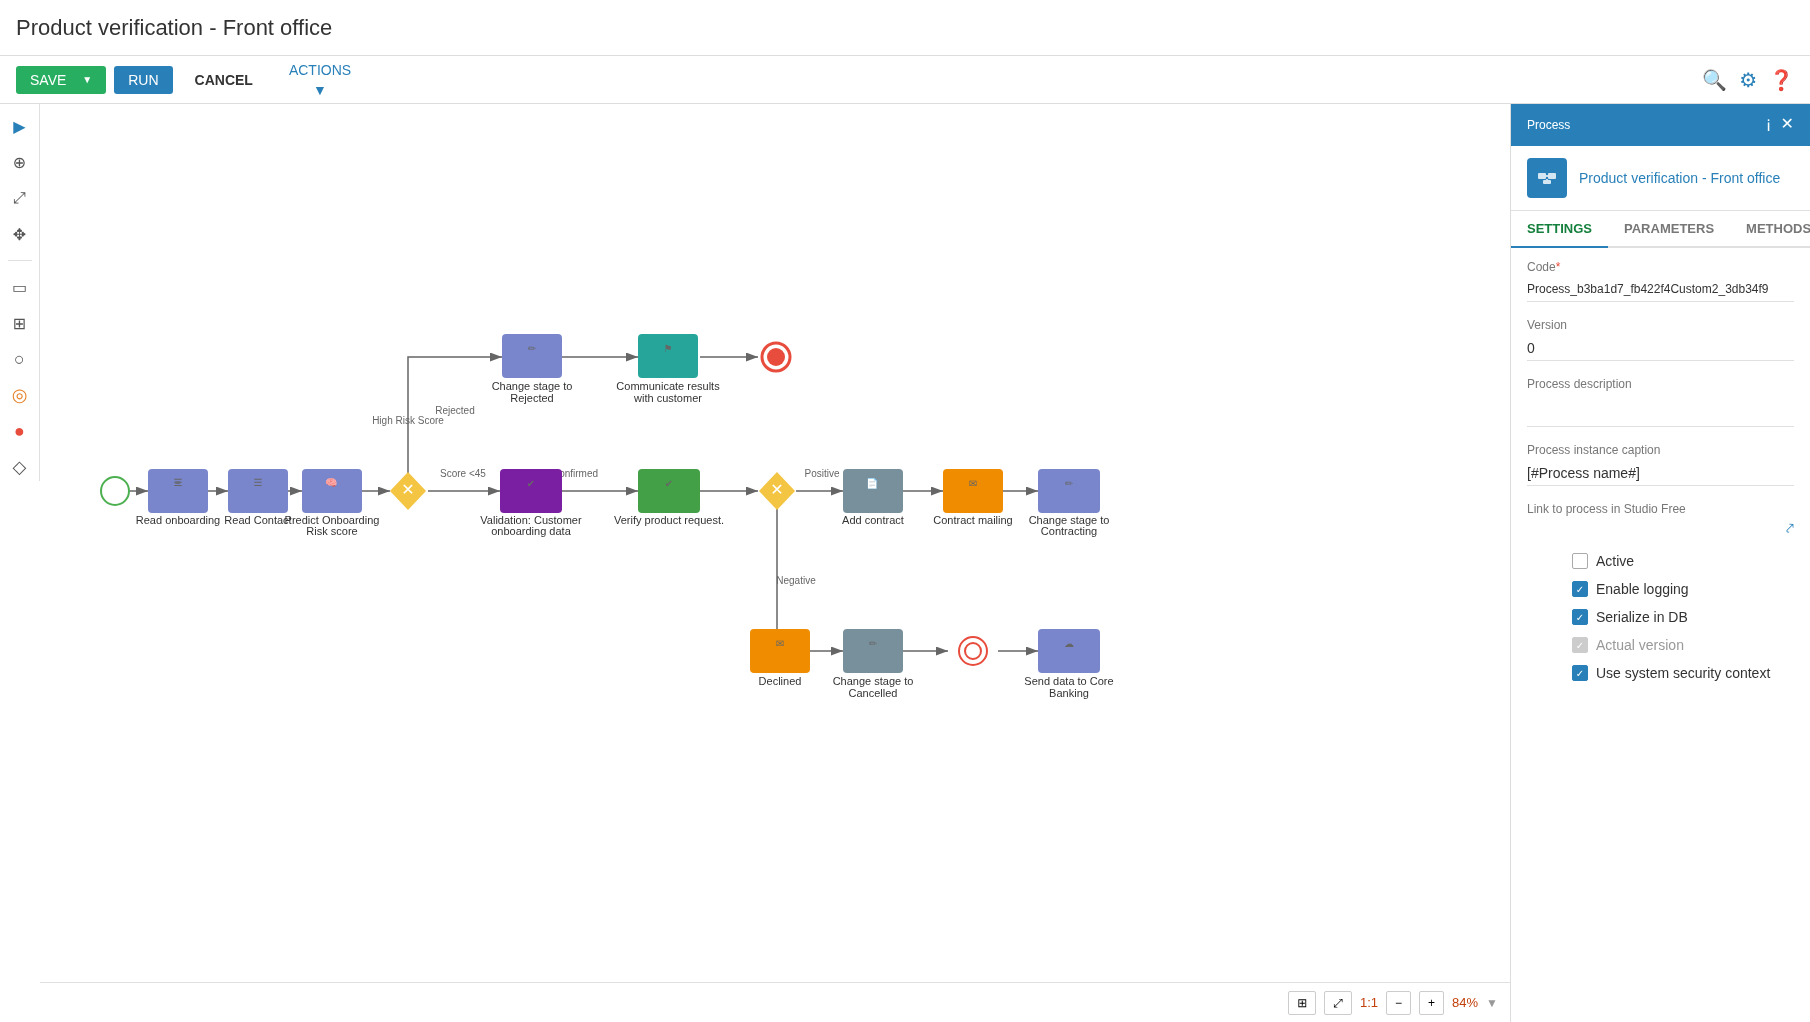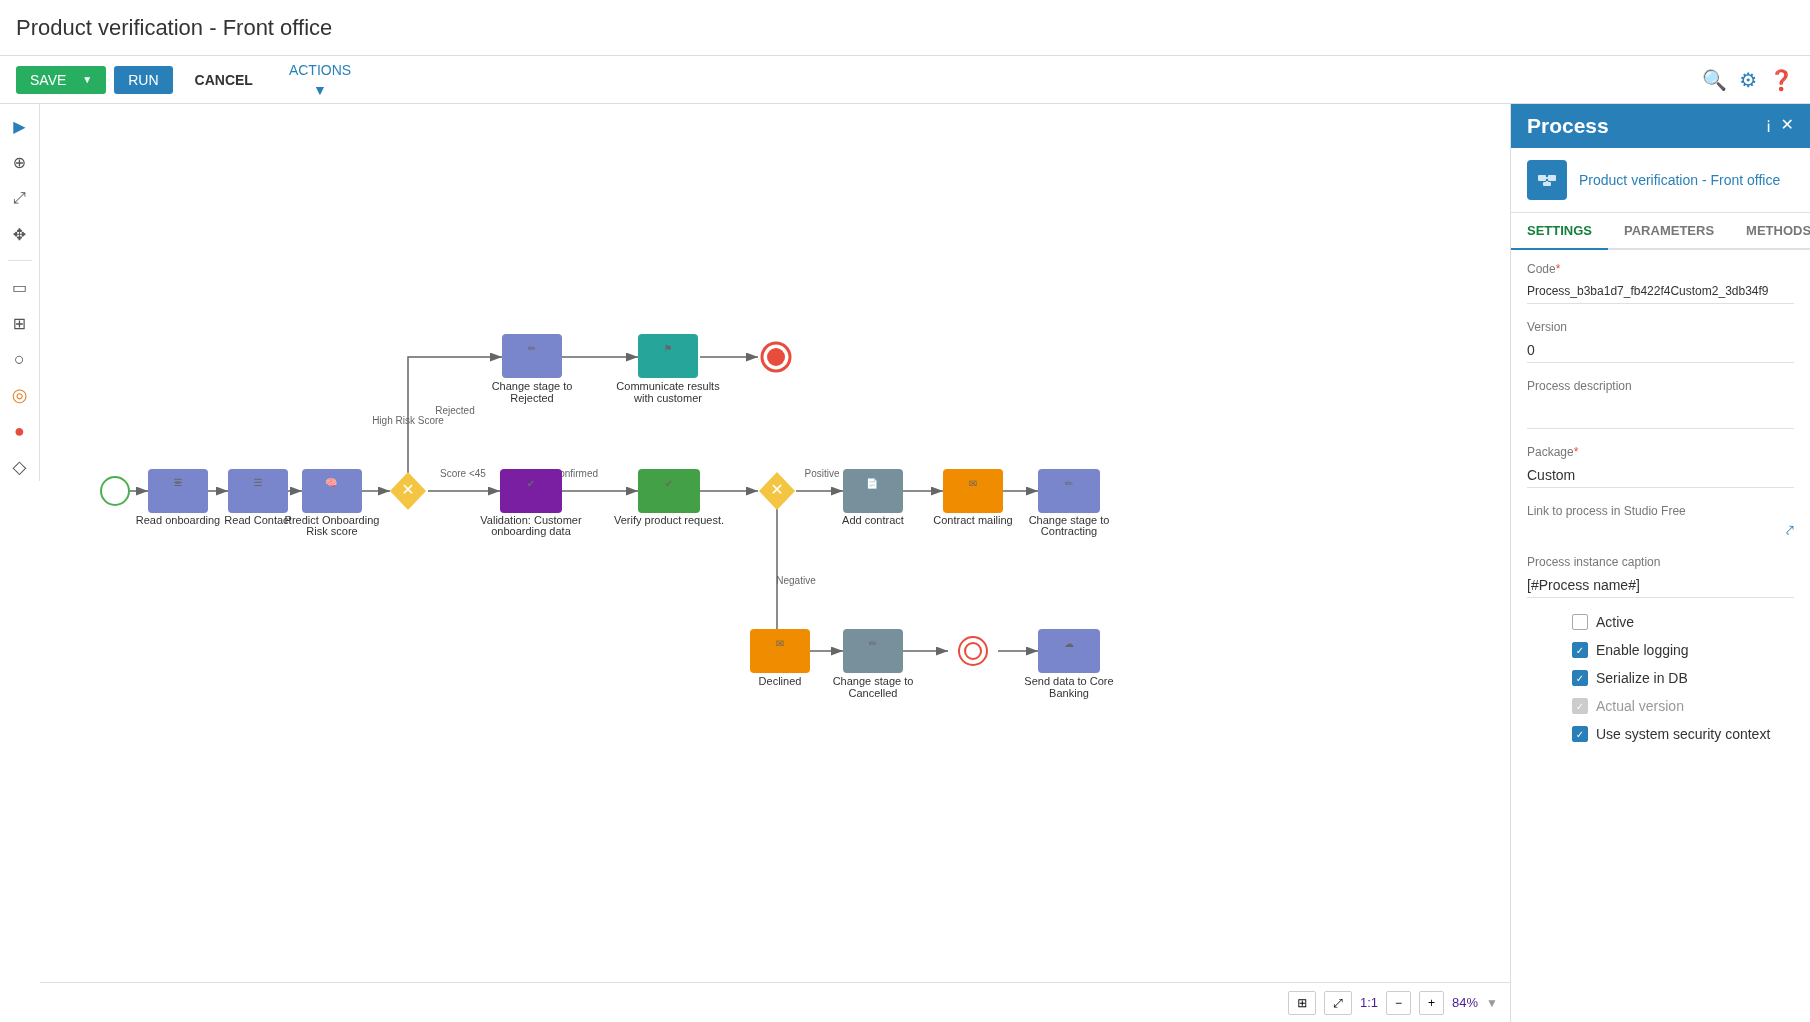--- a/index.html
+++ b/index.html
@@ -29,26 +29,26 @@
     .left-toolbar { width: 40px; background: #fff; border-right: 1px solid #e0e0e0; display: flex; flex-direction: column; align-items: center; padding-top: 8px; gap: 8px; }
     .tool-icon { width: 28px; height: 28px; display: flex; align-items: center; justify-content: center; cursor: pointer; color: #555; font-size: 16px; border-radius: 3px; }
     .tool-icon.active { color: #2980b9; }
 
     
     .flow-canvas { position: absolute; top: 0; left: 40px; right: 0; bottom: 40px; overflow: hidden; }
 
     
     .bottom-bar { position: absolute; bottom: 0; right: 0; left: 40px; height: 40px; background: #fff; border-top: 1px solid #e0e0e0; display: flex; align-items: center; justify-content: flex-end; padding: 0 12px; gap: 8px; }
     .zoom-btn { border: 1px solid #ccc; background: #fff; padding: 4px 8px; cursor: pointer; border-radius: 2px; font-size: 12px; }
-    .zoom-display { font-size: 13px; color: #4c1d95; }
+    .zoom-display { font-size: 13px; color: #c2410c; }
 
     
     .right-panel { width: 300px; background: #fff; border-left: 1px solid #ddd; display: flex; flex-direction: column; overflow: hidden; }
     .panel-header { background: #2980b9; color: #fff; padding: 10px 16px; display: flex; align-items: center; justify-content: space-between; }
-    .panel-header-title { font-size: 21px; font-weight: 700; }
+    .panel-header-title { font-size: 12px; font-weight: 400; }
     .panel-header-icons { display: flex; gap: 10px; }
     .panel-header-icon { cursor: pointer; font-size: 16px; }
     .panel-entity { display: flex; align-items: center; gap: 12px; padding: 12px 16px; border-bottom: 1px solid #e0e0e0; background: #fff; }
     .panel-entity-icon { width: 40px; height: 40px; background: #2980b9; border-radius: 4px; display: flex; align-items: center; justify-content: center; color: #fff; font-size: 20px; }
     .panel-entity-name { font-size: 14px; color: #2980b9; font-weight: 500; }
 
     
     .panel-tabs { display: flex; border-bottom: 2px solid #e0e0e0; }
     .panel-tab { padding: 10px 16px; font-size: 13px; font-weight: 600; cursor: pointer; color: #777; border-bottom: 2px solid transparent; margin-bottom: -2px; }
     .panel-tab.active { color: #15803d; border-bottom: 2px solid #2980b9; }
@@ -295,40 +295,34 @@
         <div class="field-label">Version</div>
         <div class="field-value">0</div>
       </div>
 
 
       <div class="field-group">
         <div class="field-label">Process description</div>
         <div class="field-value" style="min-height:32px;"></div>
       </div>
 
-      <div class="field-group">
-        <div class="field-label">
-          <span>Package</span><span class="required">*</span>
-        </div>
-        <div class="field-value">Custom</div>
-      </div>
-
+
+
+      <div class="field-group">
+        <div class="field-label">Process instance caption</div>
+        <div class="field-value">[#Process name#]</div>
+      </div>
 
       <div class="field-group">
         <div class="field-label">Link to process in Studio Free</div>
         <div style="display:flex;justify-content:flex-end;">
           <span style="color:#2980b9;font-size:14px;cursor:pointer;">⤤</span>
         </div>
       </div>
 
-      <div class="field-group">
-        <div class="field-label">Process instance caption</div>
-        <div class="field-value">[#Process name#]</div>
-      </div>
-
       <div style="margin-top:8px;">
 
         <div class="checkbox-group">
           <div class="checkbox-box"></div>
           <span class="checkbox-label">Active</span>
         </div>
 
         <div class="checkbox-group">
           <div class="checkbox-box checked">✓</div>
           <span class="checkbox-label">Enable logging</span>

